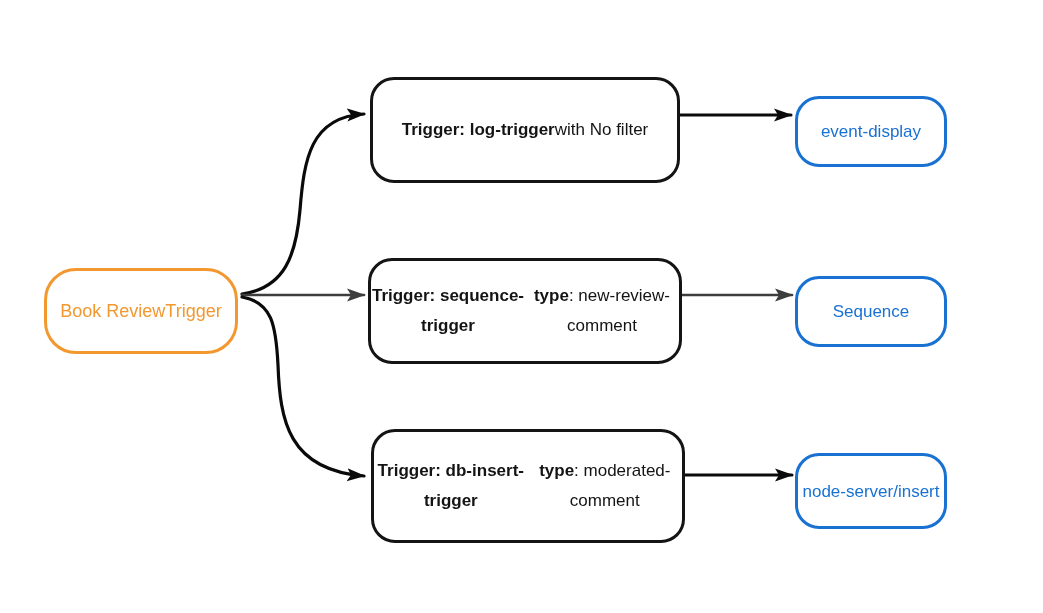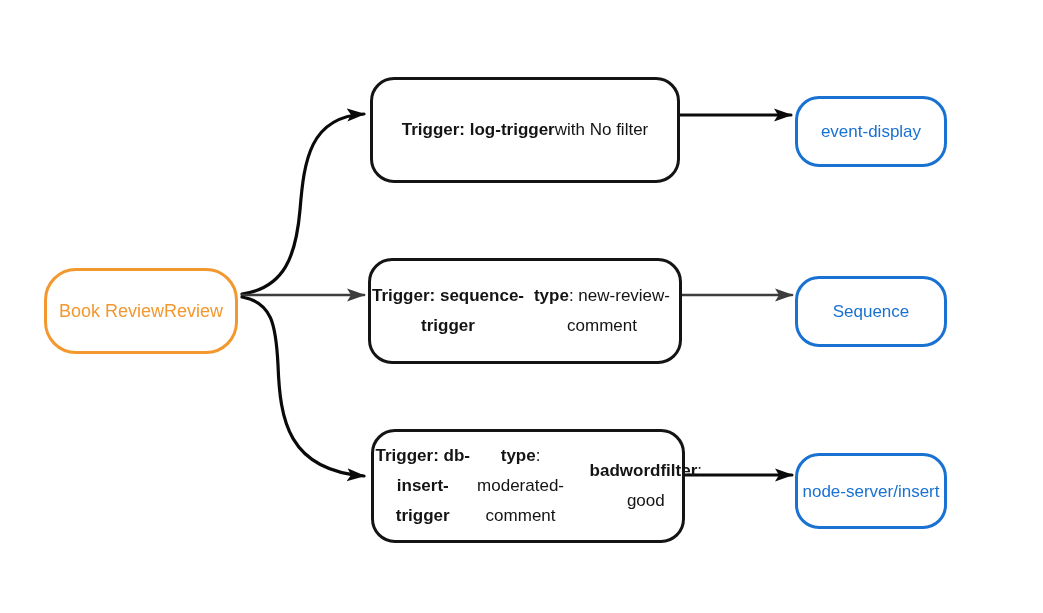--- a/index.html
+++ b/index.html
@@ -87,37 +87,36 @@
 
     <path d="M 678 115 L 791 115" fill="none" stroke="#0A0A0A" stroke-width="3" stroke-linecap="round" marker-end="url(#arrow-black)"></path>
 
     <path d="M 680 295 L 792 295" fill="none" stroke="#3D3D3D" stroke-width="2.6" stroke-linecap="round" marker-end="url(#arrow-gray)"></path>
 
     <path d="M 683 475 L 792 475" fill="none" stroke="#0A0A0A" stroke-width="3" stroke-linecap="round" marker-end="url(#arrow-black)"></path>
   </svg>
 
   <div class="node broker">
     <div>Book Review</div>
-    <div>Review</div>
+    <div>Trigger</div>
   </div>
 
   <div class="node trigger trigger-1">
     <div class="t-title">Trigger: log-trigger</div>
     <div><span class="b"></span><span>with No filter</span></div>
   </div>
 
   <div class="node trigger trigger-2">
     <div class="t-title">Trigger: sequence-trigger</div>
     <div><span class="b">type</span><span>: new-review-comment</span></div>
   </div>
 
   <div class="node trigger trigger-3">
     <div class="t-title">Trigger: db-insert-trigger</div>
     <div><span class="b">type</span><span>: moderated-comment</span></div>
-    <div class="line3-shift"><span class="b">badwordfilter</span><span>: good</span></div>
   </div>
 
   <div class="node sink sink-1">
     <div>event-display</div>
   </div>
 
   <div class="node sink sink-2">
     <div>Sequence</div>
   </div>
 

